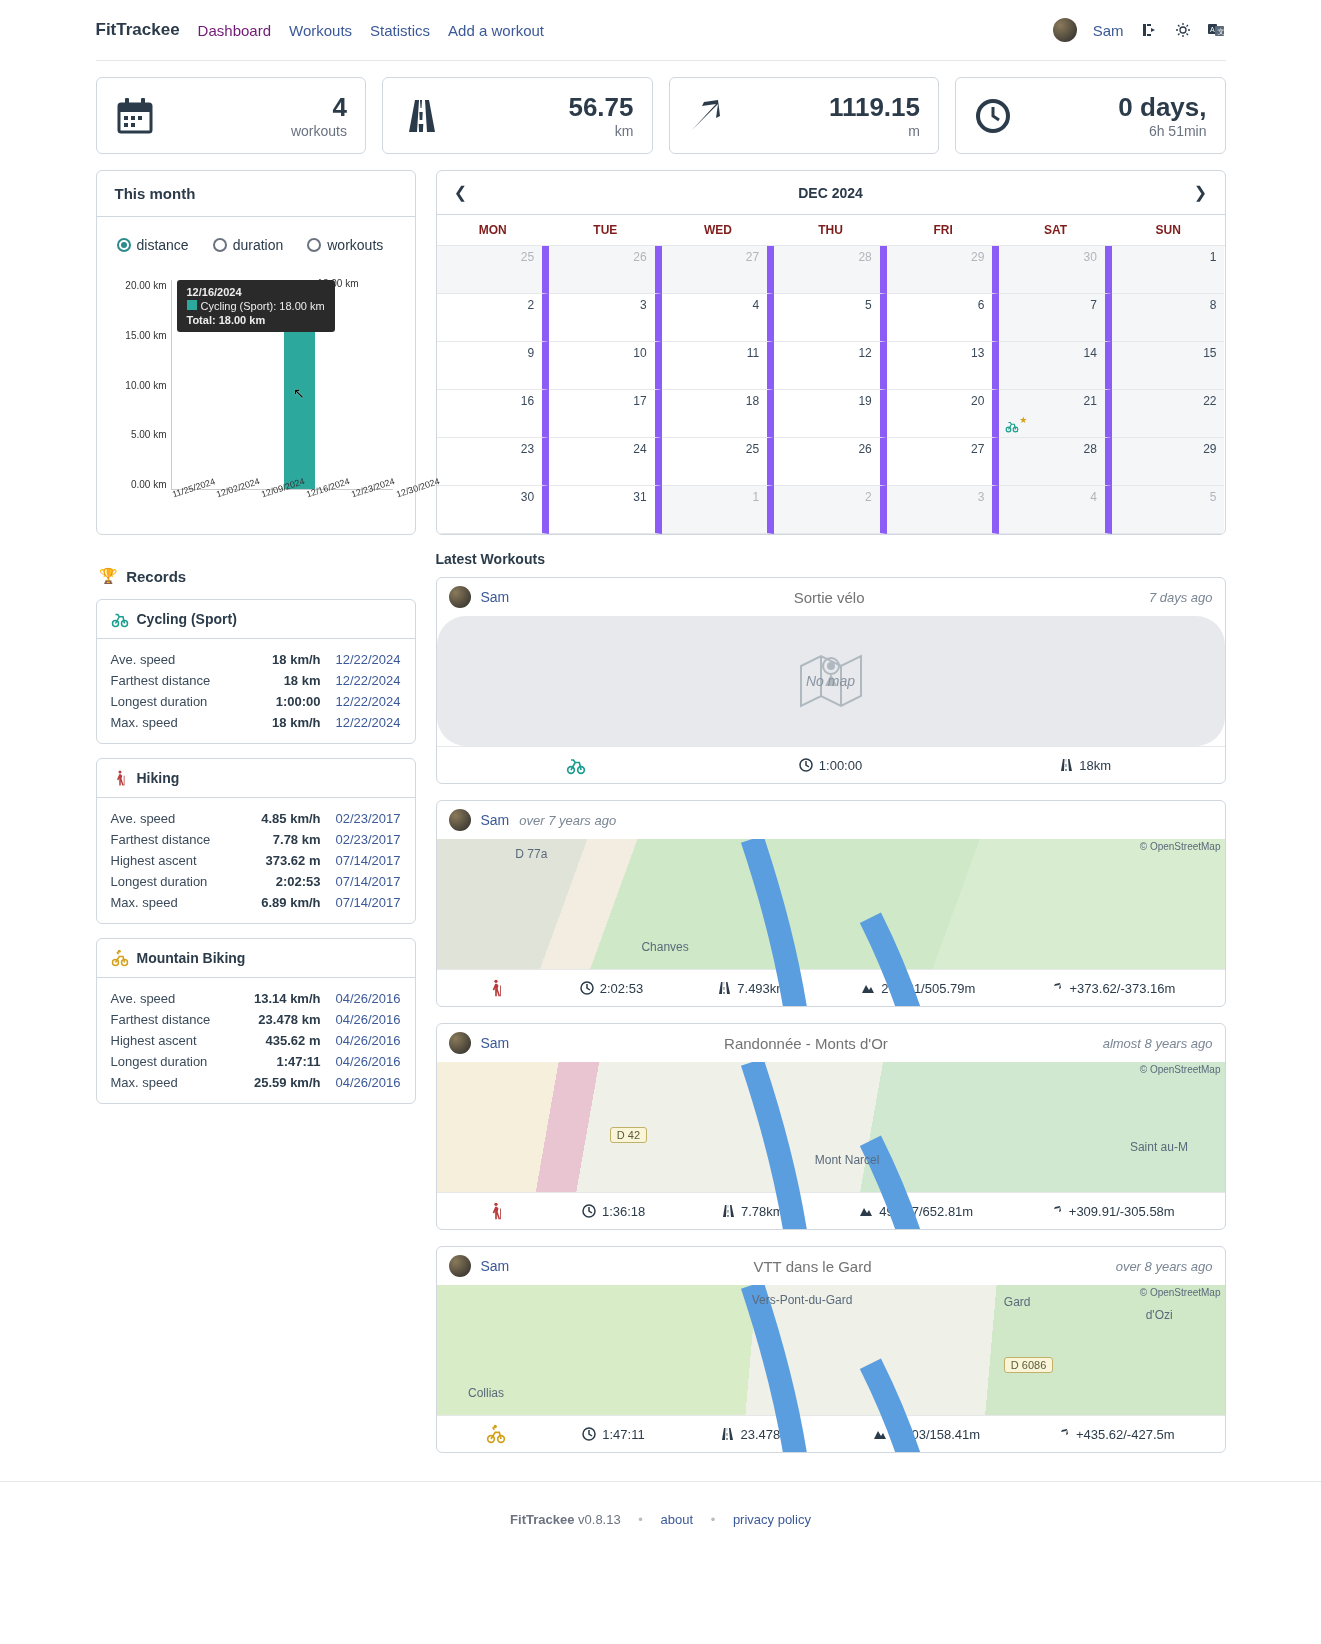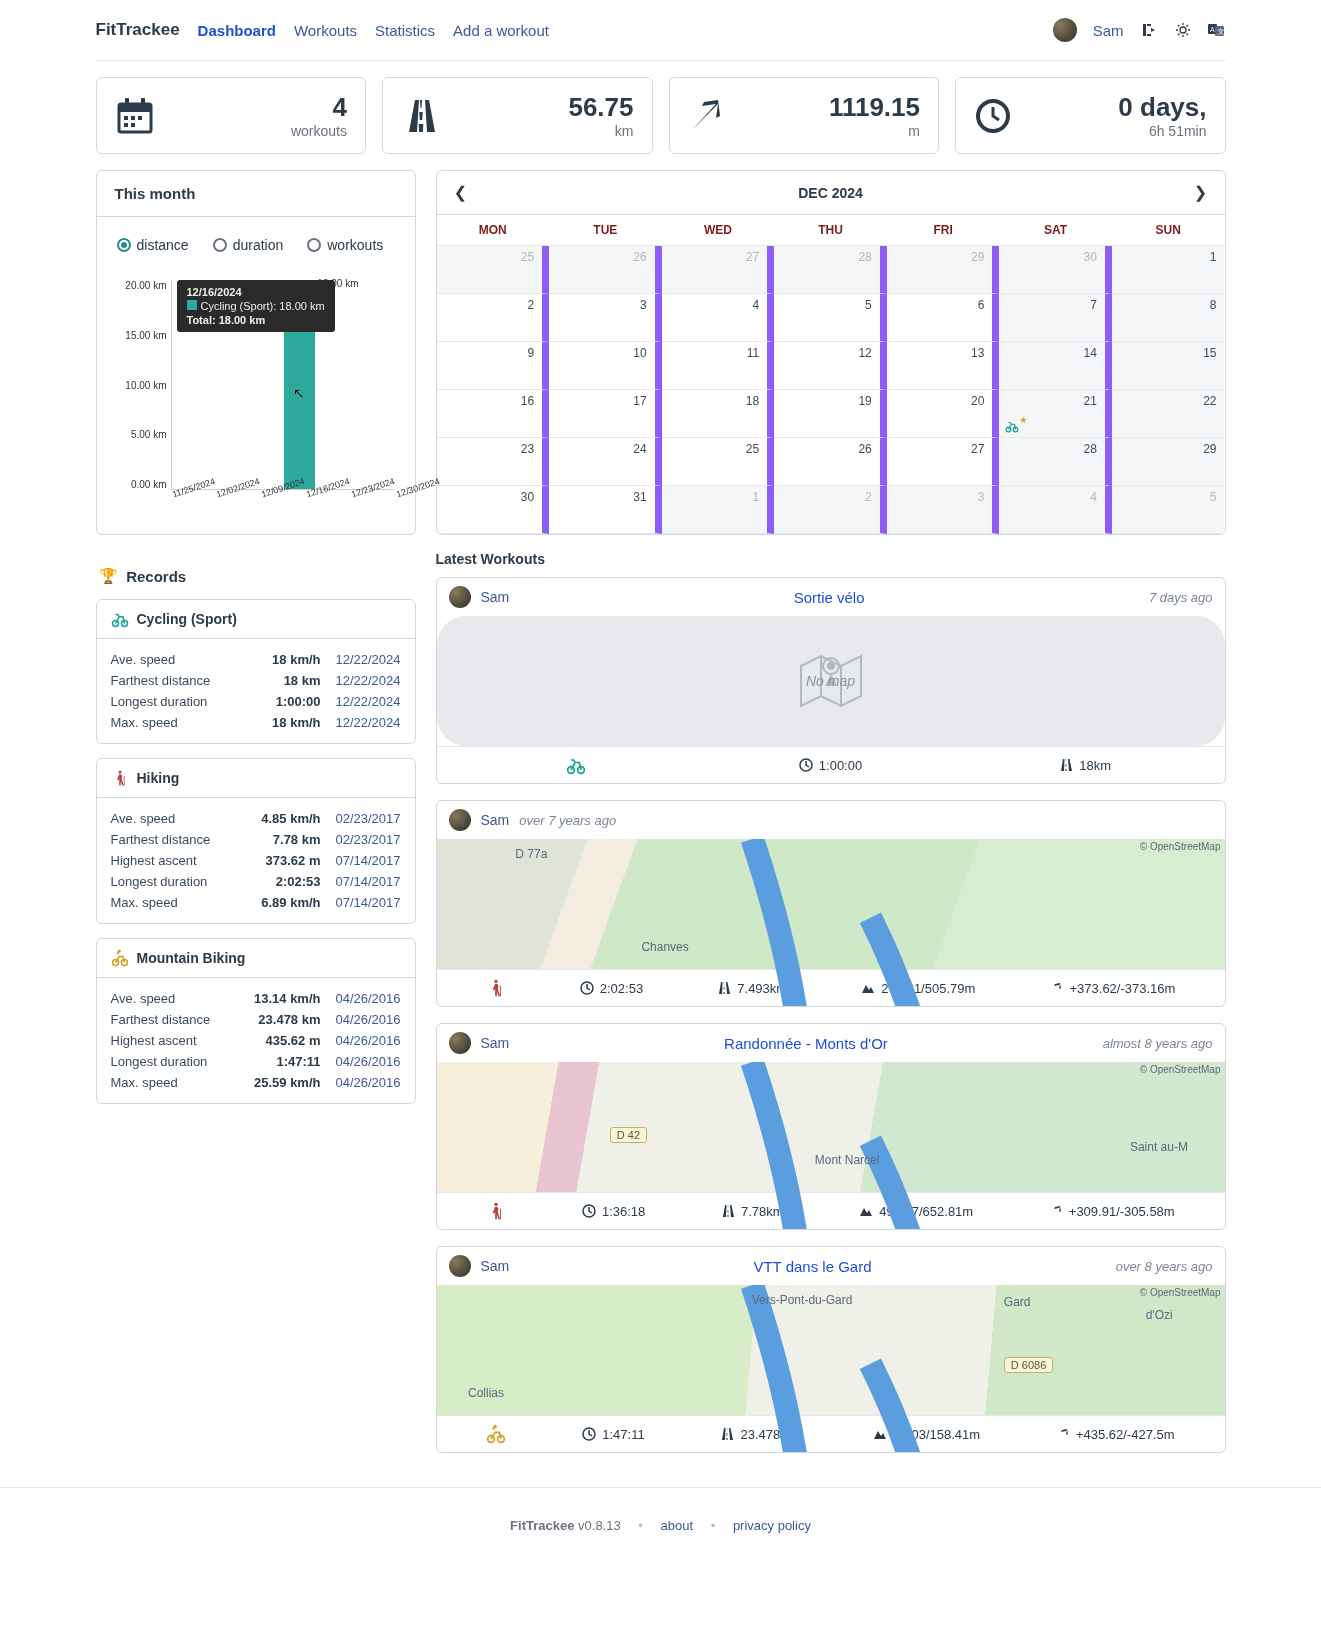--- a/index.html
+++ b/index.html
@@ -4,21 +4,21 @@
 <style>
 * { box-sizing: border-box; margin: 0; padding: 0; }
 body { font-family: -apple-system, BlinkMacSystemFont, "Segoe UI", Helvetica, Arial, sans-serif; background: #fff; color: #3a4a5a; font-size: 14px; }
 .container { max-width: 1170px; margin: 0 auto; padding: 0 20px; }
 
 
 .header { display: flex; justify-content: space-between; align-items: center; padding: 18px 0; border-bottom: 1px solid #e5e7eb; }
 .nav-left { display: flex; align-items: center; gap: 18px; }
 .brand { font-weight: 700; font-size: 17px; color: #2b3b4a; }
 .nav-link { color: #3b5998; font-size: 15px; cursor: pointer; }
-.nav-link.active { color: #1d4ed8; font-weight: 700; }
+.nav-link.active { color: #701a75; font-weight: 400; }
 .nav-right { display: flex; align-items: center; gap: 16px; }
 .avatar { width: 24px; height: 24px; border-radius: 50%; background: radial-gradient(circle at 30% 30%, #8a7a5a, #2a2a2a); }
 .icon-btn { width: 18px; height: 18px; cursor: pointer; color: #2b3b4a; display: inline-flex; align-items: center; justify-content: center; }
 
 
 .stats-row { display: grid; grid-template-columns: repeat(4, 1fr); gap: 16px; margin: 16px 0; }
 .stat-card { border: 1px solid #d0d7de; border-radius: 6px; padding: 14px 18px; display: flex; justify-content: space-between; align-items: center; }
 .stat-icon { font-size: 36px; color: #2b3b4a; }
 .stat-text { text-align: right; }
 .stat-value { font-size: 26px; font-weight: 700; color: #2b3b4a; }
@@ -74,34 +74,34 @@
 .cal-cell.other-month { background: #f5f6f8; color: #b0b6bd; }
 .cal-cell.weekend { background: #f5f6f8; }
 .cal-workout-icon { position: absolute; left: 6px; bottom: 4px; font-size: 14px; }
 
 
 .section-title { font-weight: 700; color: #2b3b4a; margin: 8px 0 10px; }
 .workout-card { border: 1px solid #d0d7de; border-radius: 6px; margin-bottom: 16px; overflow: hidden; }
 .workout-head { display: flex; align-items: center; padding: 8px 12px; gap: 10px; }
 .workout-head .mini-avatar { width: 22px; height: 22px; border-radius: 50%; background: radial-gradient(circle at 30% 30%, #8a7a5a, #2a2a2a); }
 .workout-user { color: #3b5998; cursor: pointer; font-size: 14px; }
-.workout-title { flex: 1; text-align: center; color: #1d4ed8; cursor: pointer; font-size: 15px; }
+.workout-title { flex: 1; text-align: center; color: #737373; cursor: pointer; font-size: 15px; }
 .workout-date { color: #7a8694; font-style: italic; font-size: 13px; }
 .workout-map { height: 130px; background: #e8e9ec; position: relative; display: flex; align-items: center; justify-content: center; }
 .workout-map.no-map { color: #8a94a0; font-style: italic; border-radius: 29px; }
 .map-attribution { position: absolute; right: 4px; top: 2px; font-size: 10px; color: #5a6a7a; }
 .workout-stats { display: flex; justify-content: space-around; padding: 8px 12px; border-top: 1px solid #e5e7eb; font-size: 13px; color: #2b3b4a; }
 .workout-stats .stat { display: flex; align-items: center; gap: 6px; }
 .three-stat .stat { flex: 1; justify-content: center; }
 
 
 .sport-icon { width: 18px; display: inline-flex; justify-content: center; }
 
 
-.footer { text-align: center; padding: 30px 16px 20px; font-size: 13px; color: #6b7280; border-top: 1px solid #e5e7eb; margin-top: 18px; }
+.footer { text-align: center; padding: 30px 16px 20px; font-size: 13px; color: #6b7280; border-top: 1px solid #e5e7eb; margin-top: 12px; }
 .footer .sep { margin: 0 14px; color: #bbb; }
 .footer a { color: #3b5998; cursor: pointer; }
 
 
 .map-bg-1 { background: linear-gradient(110deg, #e0e3d8 0%, #e0e3d8 18%, #f2ede0 18%, #f2ede0 24%, #cfe8c8 24%, #cfe8c8 65%, #d8ecd0 65%, #d8ecd0 100%); }
 .map-bg-2 { background: linear-gradient(100deg, #f5efdc 0%, #f5efdc 15%, #e8c5d0 15%, #e8c5d0 20%, #eff0e8 20%, #eff0e8 55%, #d0e8d0 55%, #d0e8d0 100%); }
 .map-bg-3 { background: linear-gradient(95deg, #d8ecc8 0%, #d8ecc8 40%, #eff0e8 40%, #eff0e8 70%, #d0e8c8 70%); }
 .map-route { position: absolute; inset: 0; }
 .map-label { position: absolute; font-size: 12px; color: #5a6a7a; }
 .road-label { position: absolute; background: #faf5d8; border: 1px solid #c0b068; border-radius: 3px; padding: 1px 6px; font-size: 11px; color: #5a5a3a; }

